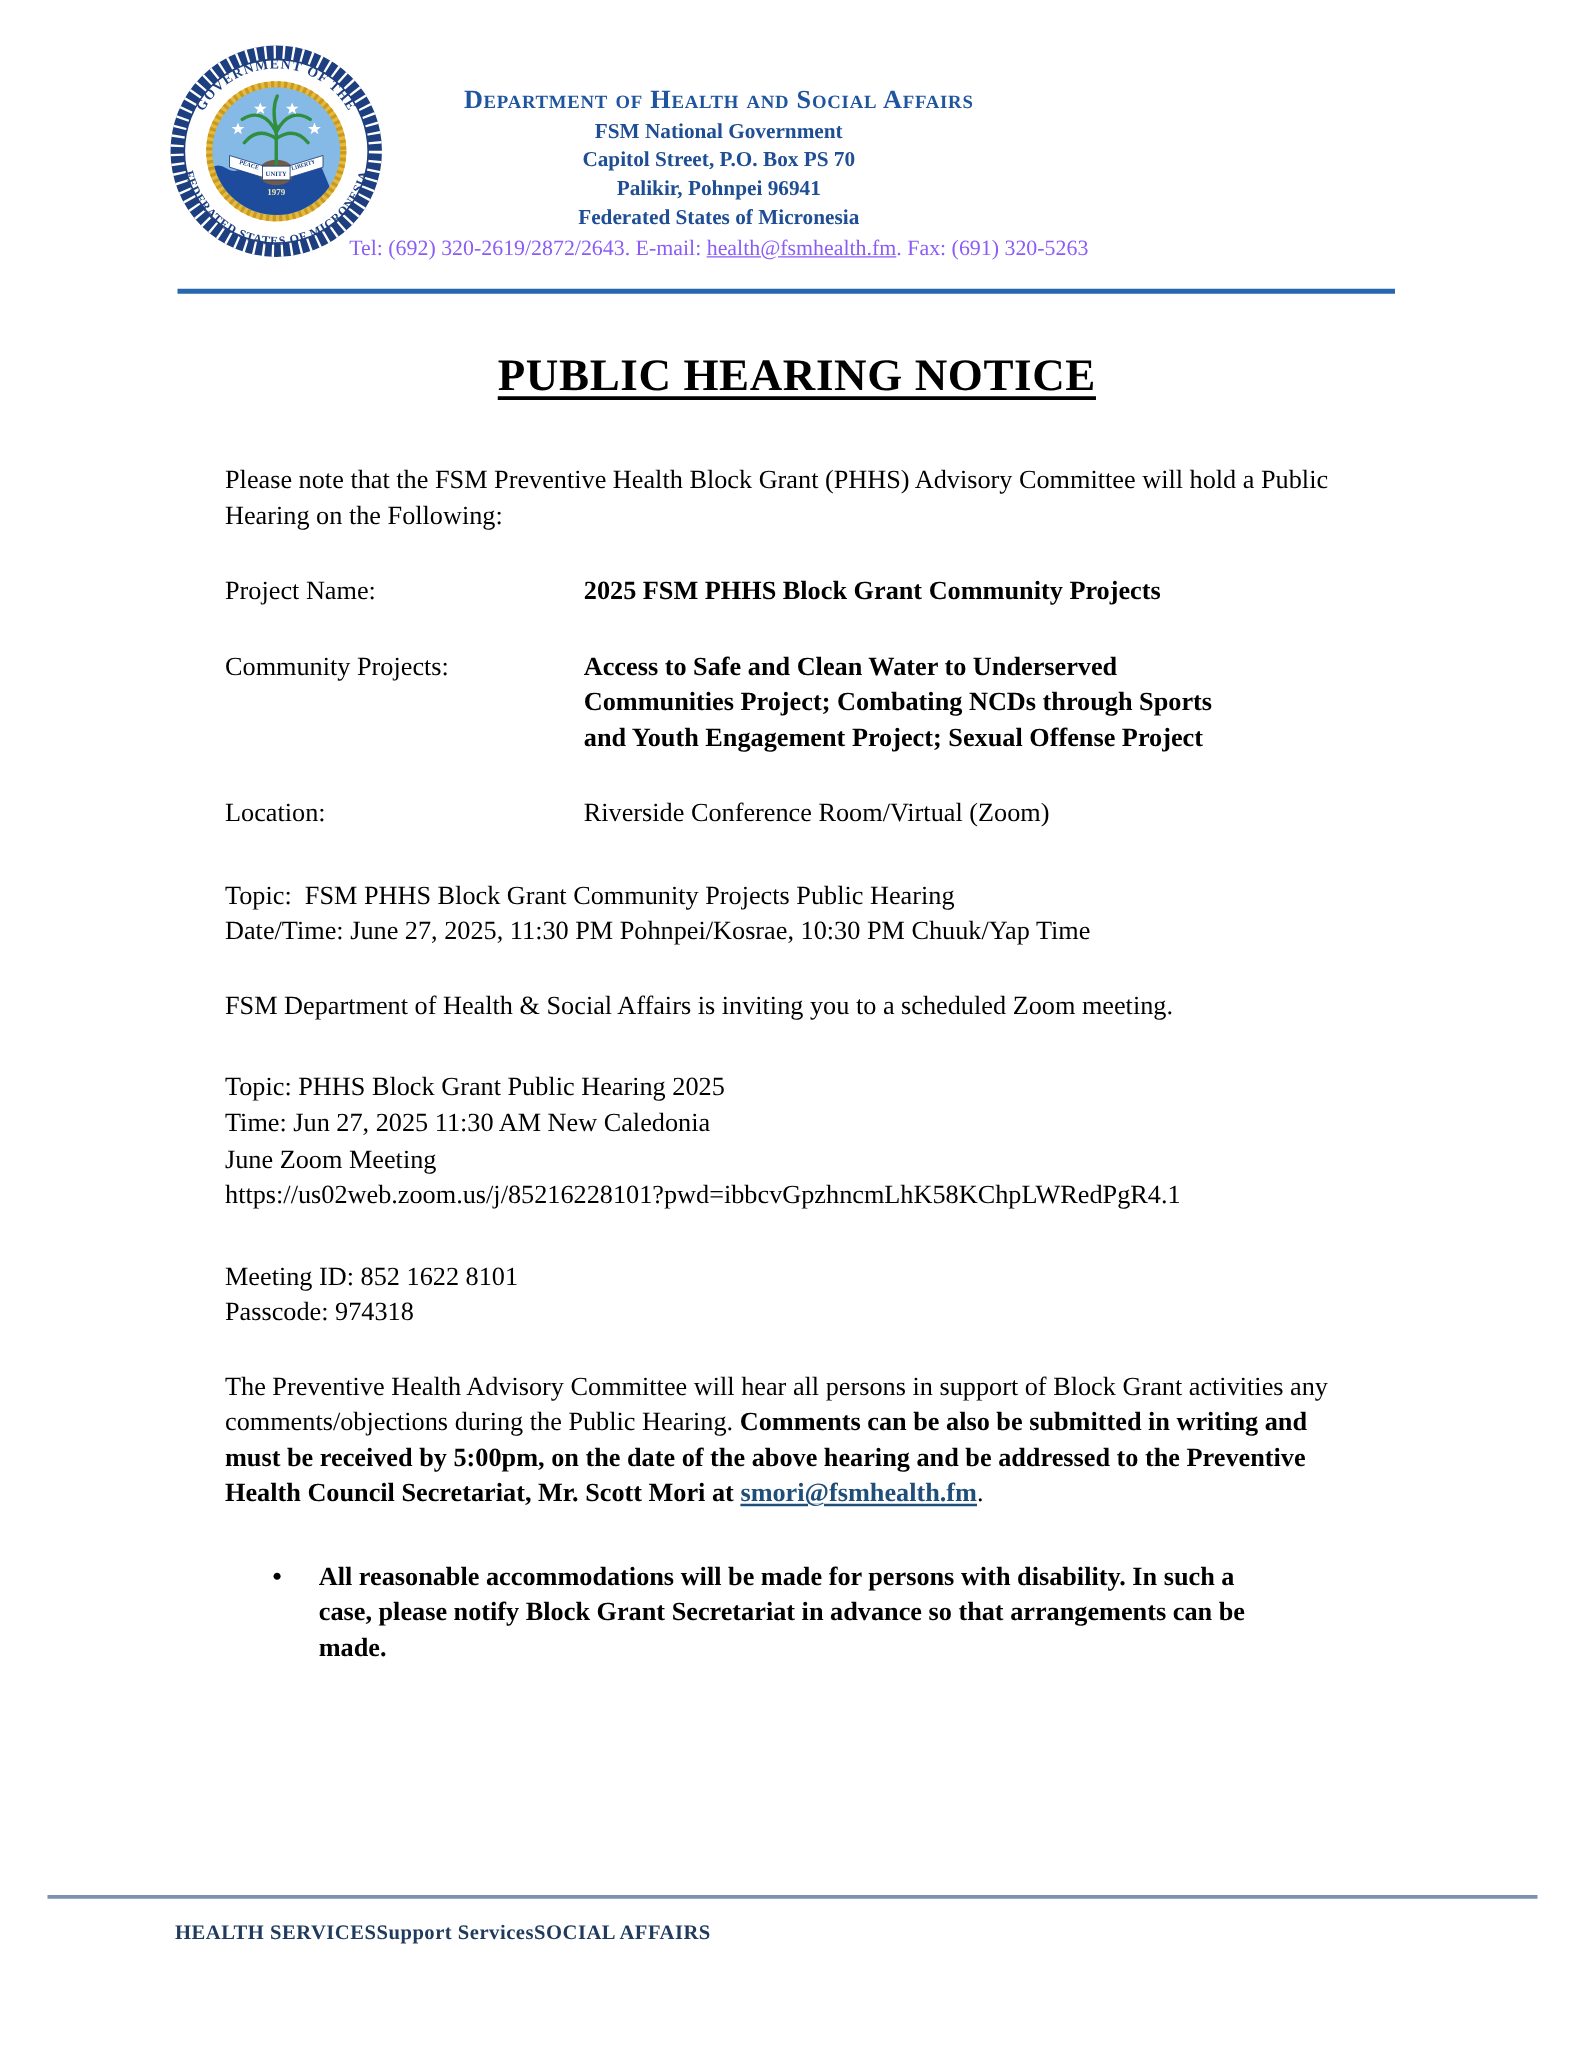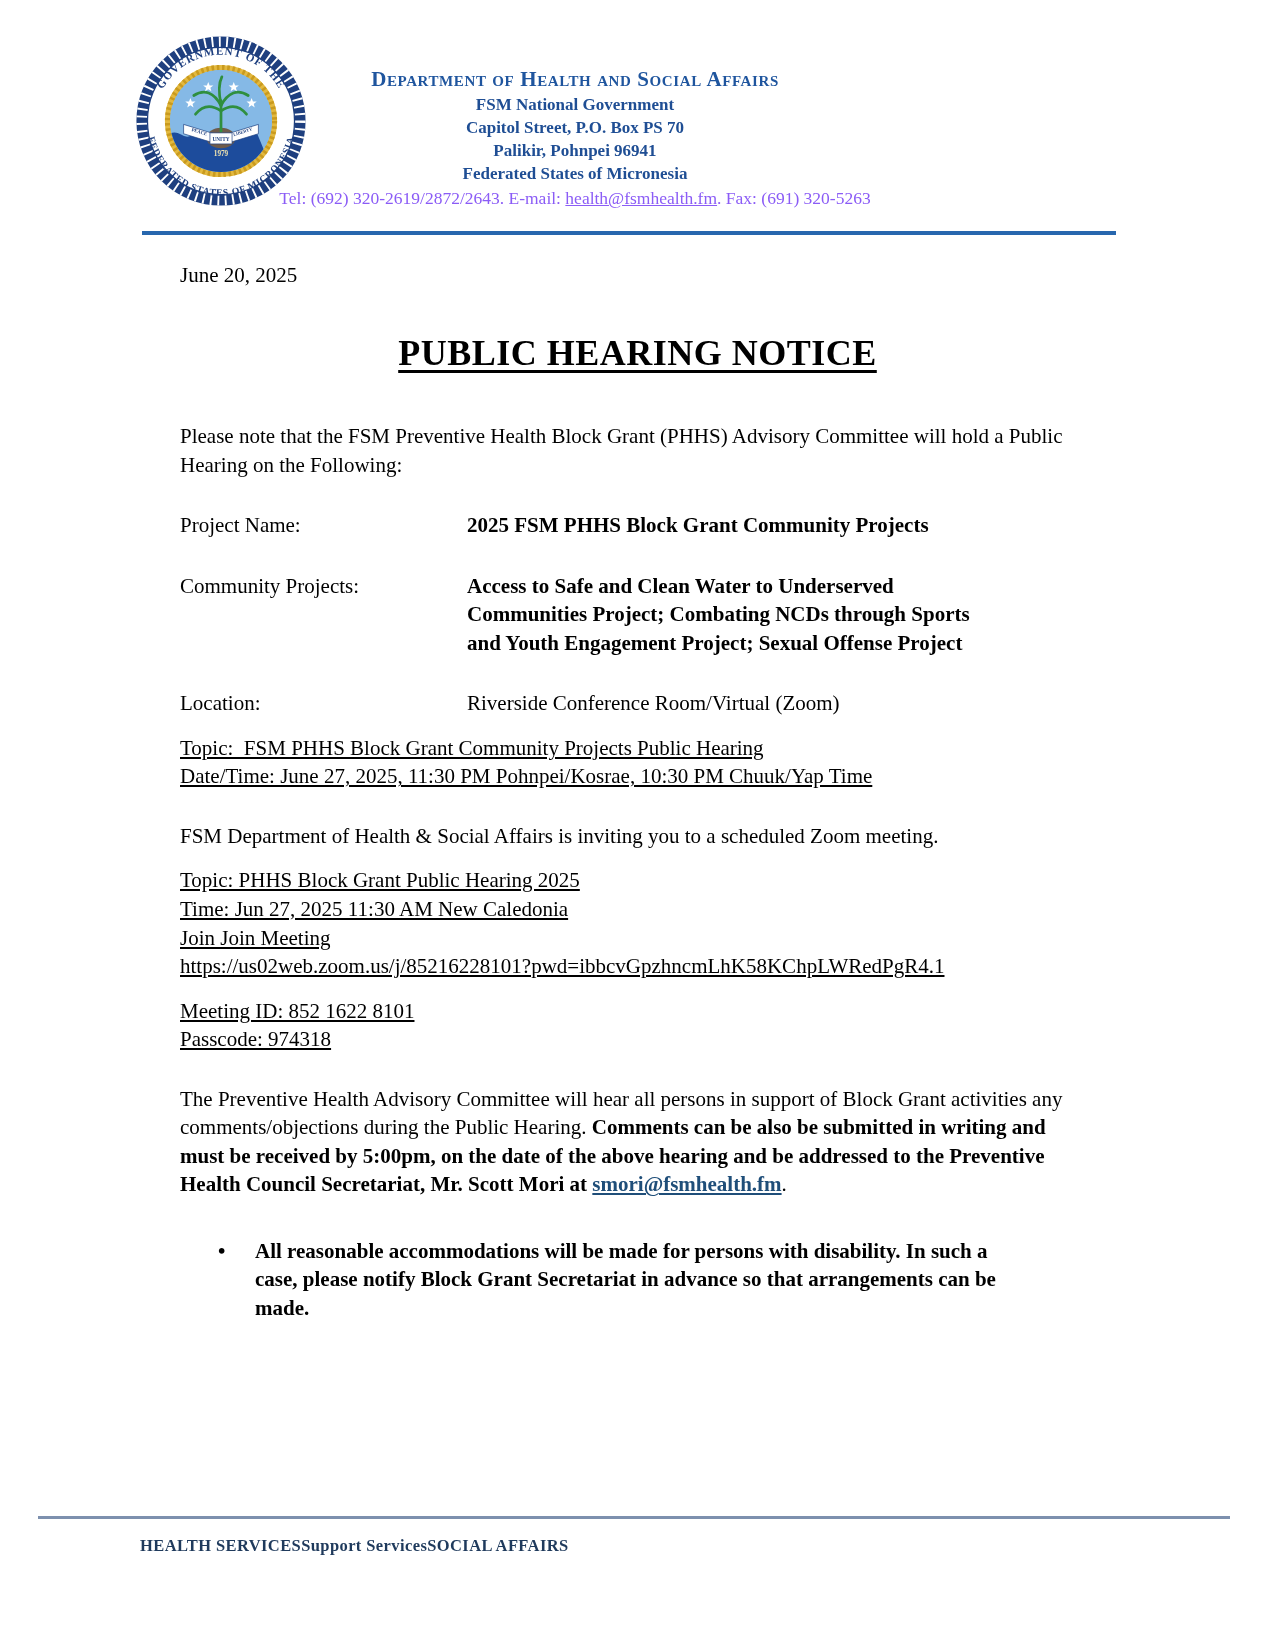--- a/index.html
+++ b/index.html
@@ -32,21 +32,21 @@
     font-size:36px; font-weight:bold;
     text-decoration:underline; text-decoration-thickness:3px; text-underline-offset:5px;
     letter-spacing:0.5px;
   }
   .body { margin:0 180px; font-size:21px; line-height:1.36; }
   .intro { margin-top:48px; max-width:905px; }
   .detail-row { display:flex; margin-top:32px; }
   .detail-label { width:287px; flex:none; }
   .detail-value { max-width:512px; }
   .bold { font-weight:bold; }
-  .block { margin-top:16px;text-decoration:underline; }
+  .block { margin-top:37px; }
   .line { white-space:pre-wrap; }
   .para { margin-top:31px; max-width:908px; }
   .comments { margin-top:31px; max-width:912px; }
   .email-link { color:#1F4E79; font-weight:bold; }
   .bullet-row { display:flex; margin:38px 0 0 38px; font-weight:bold; }
   .bullet-marker { width:37px; flex:none; }
   .bullet-text { max-width:742px; }
 
   
   .footer-rule { position:absolute; left:38px; top:1516px; width:1192px; height:3px; background:#7D90AE; }
@@ -127,21 +127,20 @@
     <div class="dept-line">Department of Health and Social Affairs</div>
     <div class="hdr-line">FSM National Government</div>
     <div class="hdr-line">Capitol Street, P.O. Box PS 70</div>
     <div class="hdr-line">Palikir, Pohnpei 96941</div>
     <div class="hdr-line">Federated States of Micronesia</div>
     <div class="contact-line"><span>Tel: (692) 320-2619/2872/2643. E-mail: </span><a href="#">health@fsmhealth.fm</a><span>. Fax: (691) 320-5263</span></div>
   </div>
 
   <div class="header-rule"></div>
 
-  <div class="date-line">June 20, 2025</div>
 
   <div class="doc-title"><span>PUBLIC HEARING NOTICE</span></div>
 
   <div class="body">
 
     <div class="intro line">Please note that the FSM Preventive Health Block Grant (PHHS) Advisory Committee will hold a Public Hearing on the Following:</div>
 
     <div class="detail-row">
       <div class="detail-label">Project Name:</div>
       <div class="detail-value bold">2025 FSM PHHS Block Grant Community Projects</div>
@@ -160,21 +159,21 @@
     <div class="block">
       <div class="line">Topic:  FSM PHHS Block Grant Community Projects Public Hearing</div>
       <div class="line">Date/Time: June 27, 2025, 11:30 PM Pohnpei/Kosrae, 10:30 PM Chuuk/Yap Time</div>
     </div>
 
     <div class="para line">FSM Department of Health &amp; Social Affairs is inviting you to a scheduled Zoom meeting.</div>
 
     <div class="block">
       <div class="line">Topic: PHHS Block Grant Public Hearing 2025</div>
       <div class="line">Time: Jun 27, 2025 11:30 AM New Caledonia</div>
-      <div class="line">Join Join Meeting</div>
+      <div class="line">June Zoom Meeting</div>
       <div class="line">https://us02web.zoom.us/j/85216228101?pwd=ibbcvGpzhncmLhK58KChpLWRedPgR4.1</div>
     </div>
 
     <div class="block">
       <div class="line">Meeting ID: 852 1622 8101</div>
       <div class="line">Passcode: 974318</div>
     </div>
 
     <div class="comments"><span>The Preventive Health Advisory Committee will hear all persons in support of Block Grant activities any comments/objections during the Public Hearing. </span><span class="bold">Comments can be also be submitted in writing and must be received by 5:00pm, on the date of the above hearing and be addressed to the Preventive Health Council Secretariat, Mr. Scott Mori at </span><a href="#" class="email-link">smori@fsmhealth.fm</a><span>.</span></div>
 

